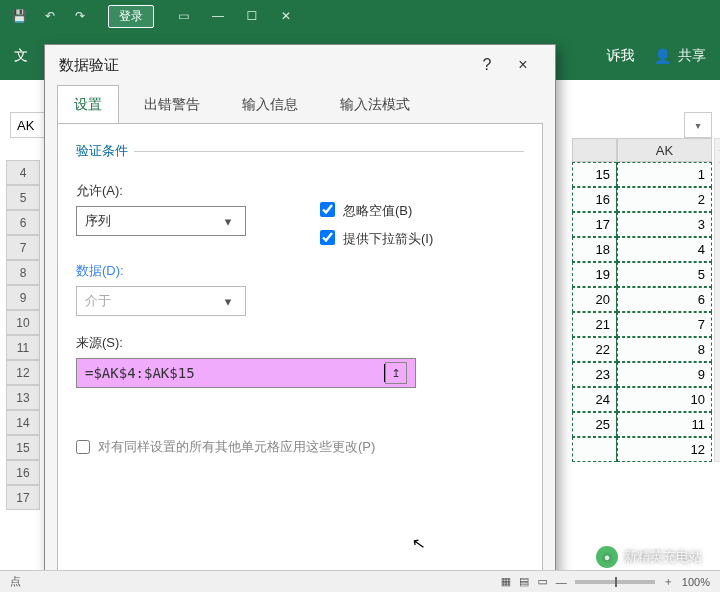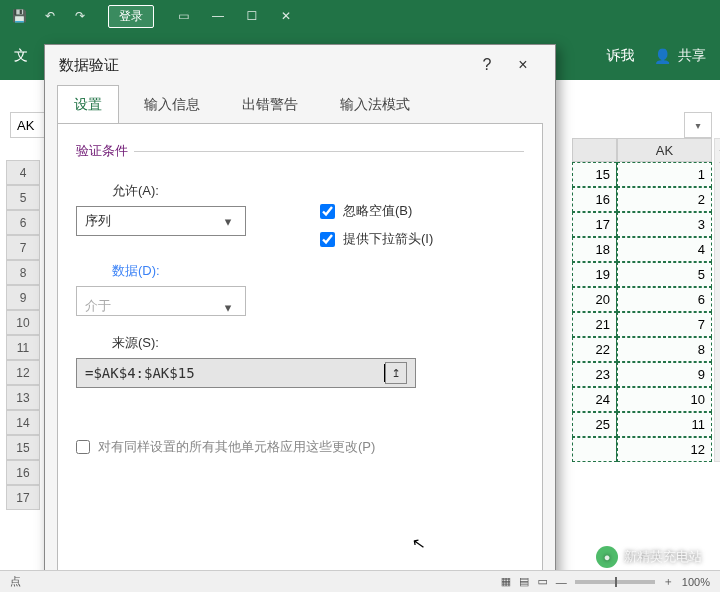--- a/index.html
+++ b/index.html
@@ -45,34 +45,34 @@
 .dlg-title .hbtn { width: 36px; height: 36px; display: flex; align-items: center; justify-content: center; font-size: 16px; color: #333; }
 
 .tabs { display: flex; padding: 0 12px; gap: 8px; }
 .tab { padding: 10px 16px; font-size: 14px; color: #444; border: 1px solid transparent; border-bottom: none; cursor: default; }
 .tab.active { background: #fff; border-color: #bbb; color: #217346; font-weight: 500; }
 .tabline { height: 1px; background: #bbb; margin: 0 12px; margin-top: -1px; }
 
 .dlg-body { flex: 1; background: #fff; margin: 0 12px; border: 1px solid #bbb; border-top: none; padding: 16px 18px; font-size: 13px; color: #333; }
 
 fieldset.vc { border: none; border-top: 1px solid #ccc; padding-top: 14px; margin-top: 2px; }
-fieldset.vc legend { padding: 0 6px 0 0; color: #701a75; font-size: 13px; }
+fieldset.vc legend { padding: 0 6px 0 0; color: #0369a1; font-size: 13px; }
 
 .formrow { display: flex; align-items: flex-start; gap: 16px; margin-top: 8px; }
 .leftcol { width: 180px; }
-label.fl { display: block; margin-bottom: 6px; color: #333; margin-left: 36px; }
+label.fl { display: block; margin-bottom: 6px; color: #333; }
 .sel { width: 170px; height: 30px; border: 1px solid #888; background: #fff; display: flex; align-items: center; justify-content: space-between; padding: 0 8px; color: #333; }
-.sel.disabled { color: #aaa; border-color: #bbb; align-items: flex-end; }
+.sel.disabled { color: #aaa; border-color: #bbb; }
 .sel .dd { width: 18px; text-align: center; color: #555; }
 .chks { display: flex; flex-direction: column; gap: 10px; padding-top: 20px; }
-.chk { display: flex; align-items: center; gap: 8px; padding-left: 48px; }
+.chk { display: flex; gap: 8px; padding-left: 48px; }
 .chk input { width: 15px; height: 15px; }
 
 .srcrow { margin-top: 18px; }
-.srcinput { width: 340px; height: 30px; border: 1px solid #888; background: #e5e5e5; display: flex; align-items: center; padding: 12px 8px; position: relative; }
+.srcinput { width: 340px; height: 30px; border: 1px solid #888; background: #f0abfc; display: flex; align-items: center; padding: 12px 8px; position: relative; }
 .srcinput .txt { flex: 1; font-size: 14px; font-family: Consolas, monospace; }
 .srcinput .caret { width:1px; height:18px; background:#000; }
 .srcinput .ref { width: 22px; height: 22px; border: 1px solid #888; display: flex; align-items: center; justify-content: center; font-size: 11px; }
 
 .applychk { margin-top: 50px; display: flex; align-items: center; gap: 8px; color: #888; }
 .applychk input { width: 14px; height: 14px; }
 
 .dlg-buttons { height: 56px; display: flex; align-items: center; padding: 0 16px; gap: 10px; }
 .dlg-buttons .spacer { flex: 1; }
 .btn { min-width: 92px; height: 32px; border: 1px solid #999; background: #f2f2f2; font-size: 13px; display: flex; align-items: center; justify-content: center; }
@@ -209,22 +209,22 @@
     <span>数据验证</span>
     <span class="sp"></span>
     <div class="hbtn">?</div>
     <div class="hbtn">
         <span>×</span>
       </div>
   </div>
 
   <div class="tabs">
     <div class="tab active">设置</div>
+    <div class="tab">出错警告</div>
     <div class="tab">输入信息</div>
-    <div class="tab">出错警告</div>
     <div class="tab">输入法模式</div>
   </div>
   <div class="tabline"></div>
 
   <div class="dlg-body">
     <fieldset class="vc">
       <legend>验证条件</legend>
 
       <div class="formrow">
         <div class="leftcol">

